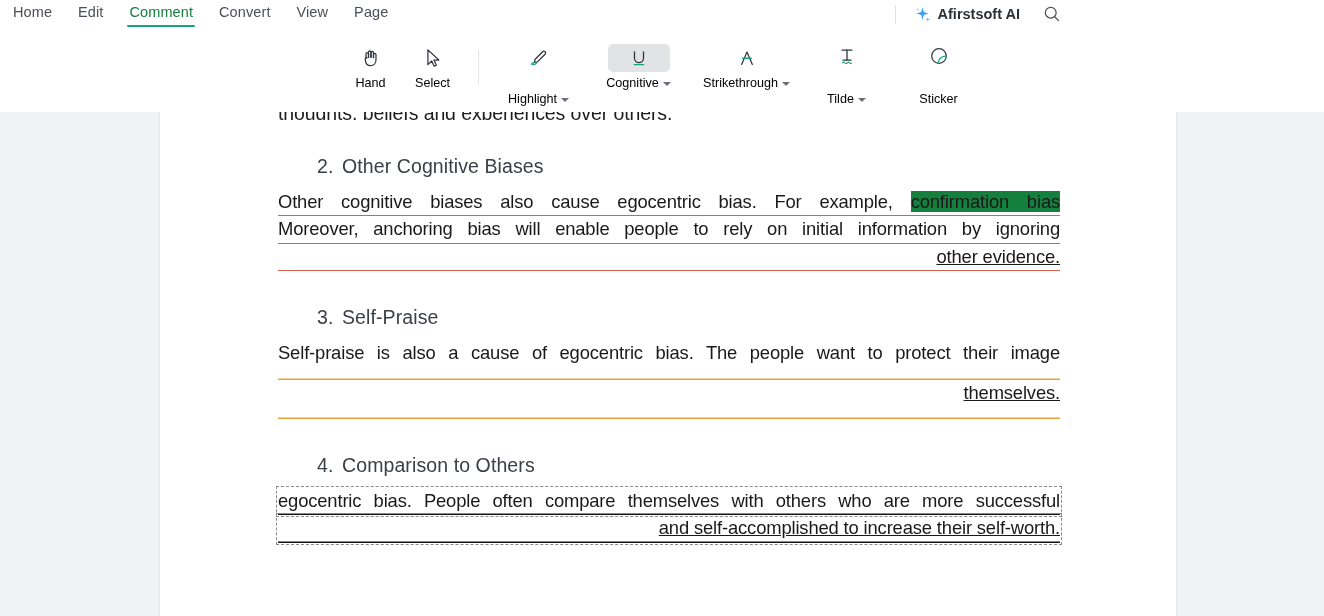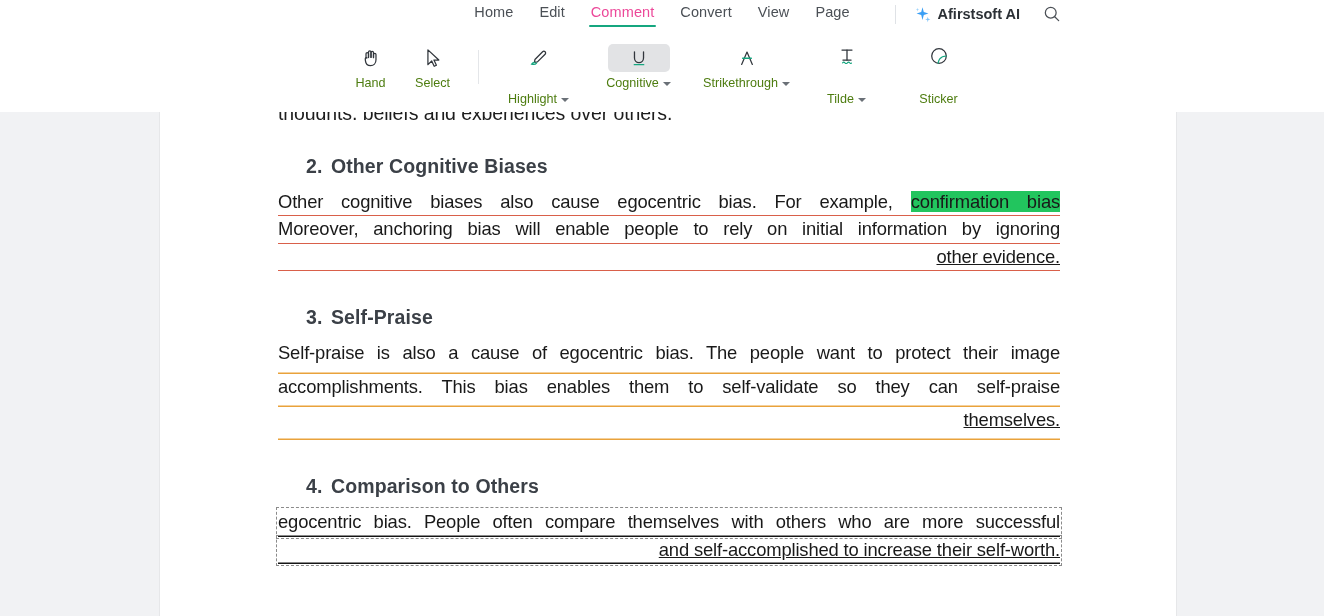--- a/index.html
+++ b/index.html
@@ -13,34 +13,33 @@
 
   
   .app { position: relative; width: 1324px; height: 616px; background: #ffffff; }
 
   .menubar {
     position: relative;
     height: 38px;
     background: #ffffff;
     display: flex;
     align-items: flex-start;
-    justify-content: center;
     z-index: 5;
   }
   .menu-tabs { display: flex; align-items: center; gap: 0; }
   .menu-tab {
     position: relative;
     font-size: 14.5px;
     color: #4b5056;
     padding: 4px 13px 9px 13px;
     cursor: pointer;
     white-space: nowrap;
     letter-spacing: .1px;
   }
-  .menu-tab.active { color: #ec4899; }
+  .menu-tab.active { color: #15803d; }
   .menu-tab.active::after {
     content: "";
     position: absolute;
     left: 11px; right: 11px; bottom: 2px;
     height: 2.5px; border-radius: 2px;
     background: #15a67f;
   }
 
   .menu-right {
     position: absolute;
@@ -79,21 +78,21 @@
     display: flex;
     flex-direction: column;
     align-items: center;
     justify-content: flex-start;
     cursor: pointer;
     border-radius: 5px;
     padding-top: 4px;
   }
   .tool .lbl {
     margin-top: 4px;
-    font-size: 12.6px; color: #4d7c0f;
+    font-size: 12.6px; color: #000000;
     display: flex; align-items: center; gap: 4px;
     white-space: nowrap;
   }
   .tool.wide { width: 92px; gap: 20px; }
   .tool.wide2 { width: 108px; }
   .caret {
     display: inline-block;
     width: 0; height: 0;
     border-left: 4px solid transparent;
     border-right: 4px solid transparent;
@@ -137,23 +136,23 @@
   .doc-line-clip {
     font-size: 19.5px;
     color: #1d1d1d;
     line-height: 26px;
     letter-spacing: -.1px;
     height: 20px;
     overflow: hidden;
   }
   h3.doc-h {
     font-size: 19.5px;
-    font-weight: bold;
+    font-weight: normal;
     color: #3b4047;
-    margin: 35px 0 11px 28px;
+    margin: 35px 0 11px 39px;
     letter-spacing: .1px;
   }
   h3.doc-h .num { display: inline-block; min-width: 25px; }
   p.doc-p {
     font-size: 18.4px;
     line-height: 26.4px;
     color: #191919;
     text-align: justify;
     letter-spacing: -.15px;
   }
@@ -161,33 +160,33 @@
 
   
   .u-red .ln { 
     display: block;
     box-shadow: inset 0 -1px 0 0 #d9604a;
     padding-bottom: 1px;
   }
   .u-orange .ln {
     display: block;
     box-shadow: inset 0 -1.5px 0 0 #e9a23b;
-    padding-bottom: 7px;
+    padding-bottom: 13px;
   }
   .u-black .ln {
     display: block;
     box-shadow: inset 0 -1.6px 0 0 #151515;
     padding-bottom: 1px;
   }
   .u-black.selected .ln {
     outline: 1px dashed #8b8b8b;
     outline-offset: 1px;
   }
   .hl-yellow {
-    background: #22c55e;
+    background: #15803d;
   }
 
   .pt-justify .ln.full {
     text-align: justify;
     text-align-last: justify;
   }
   .pt-justify .ln.last { text-align: right; text-decoration: underline; }
 </style>
 </head>
 <body>
@@ -339,21 +338,20 @@
           <span class="ln full"><span>Other cognitive biases also cause egocentric bias. For example, </span><span class="hl-yellow">confirmation bias</span></span>
           <span class="ln full">Moreover, anchoring bias will enable people to rely on initial information by ignoring</span>
           <span class="ln last">other evidence.</span>
         </p>
 
         <h3 class="doc-h">
           <span class="num">3.</span><span>Self-Praise</span>
         </h3>
         <p class="doc-p u-orange pt-justify">
           <span class="ln full">Self-praise is also a cause of egocentric bias. The people want to protect their image</span>
-          <span class="ln full">accomplishments. This bias enables them to self-validate so they can self-praise</span>
           <span class="ln last">themselves.</span>
         </p>
 
         <h3 class="doc-h">
           <span class="num">4.</span><span>Comparison to Others</span>
         </h3>
         <p class="doc-p u-black selected pt-justify">
           <span class="ln full">egocentric bias. People often compare themselves with others who are more successful</span>
           <span class="ln last">and self-accomplished to increase their self-worth.</span>
         </p>

